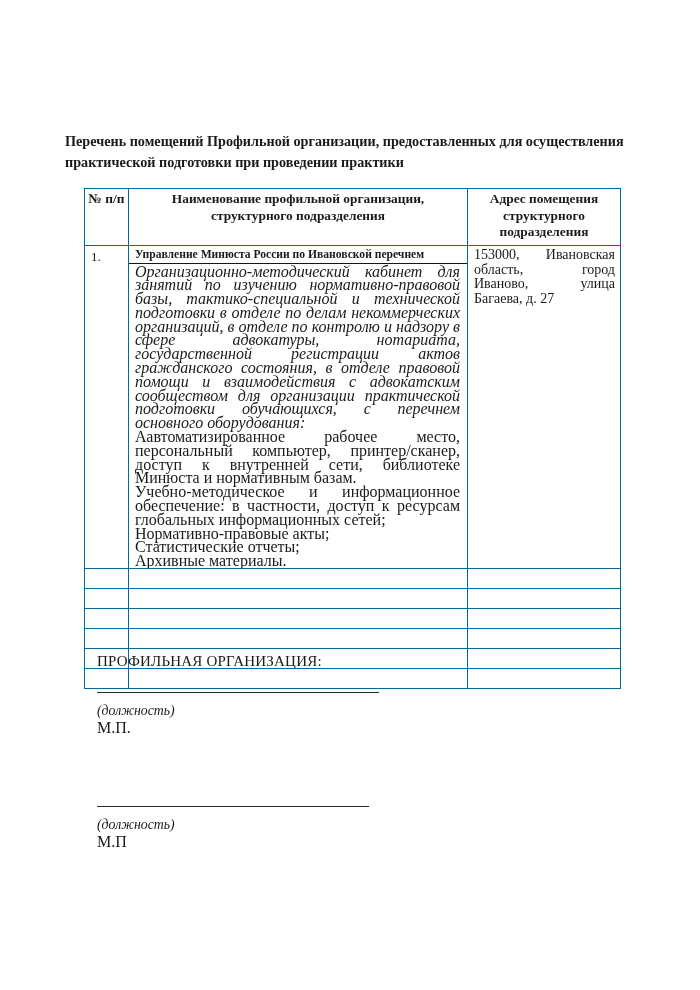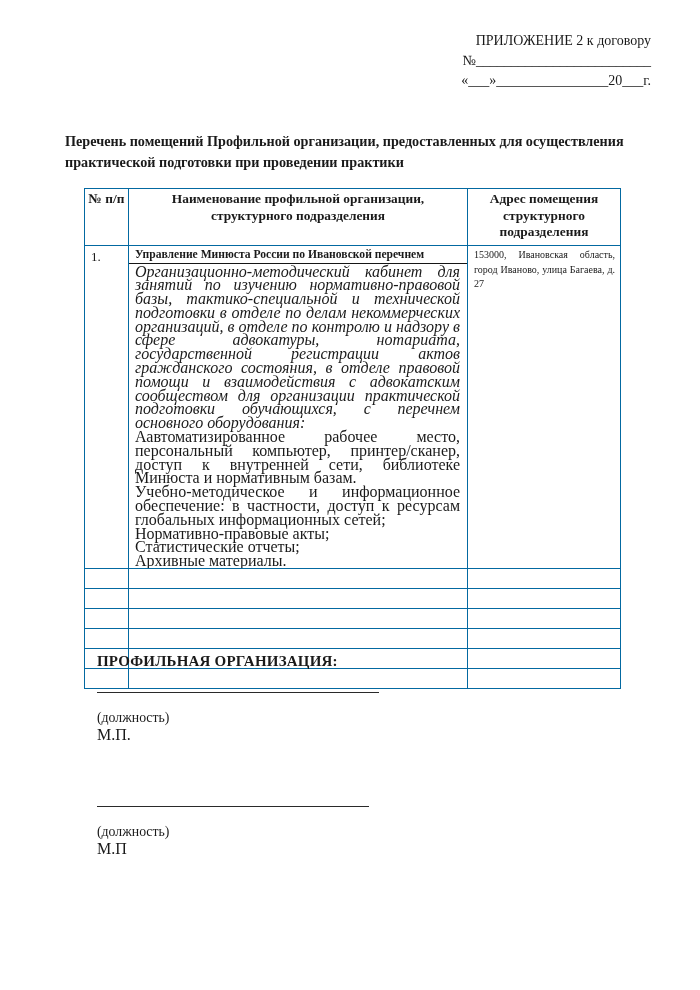--- a/index.html
+++ b/index.html
@@ -56,46 +56,41 @@
     font-weight:bold;
     font-size:11.6px;line-height:13.5px;
     padding:2px 6px 1px 6px;
     border-bottom:1.2px solid #151515;
   }
   .cell-body{padding:1px 7px 0 6px;font-size:16px;line-height:13.8px;}
   .para-italic{font-style:italic;text-align:justify;}
   .para{text-align:justify;}
   .plain-line{text-align:left;}
   td.cell-addr{
-    font-size:10px;line-height:14.5px;
+    font-size:14px;line-height:14.5px;
     padding:2px 5px 0 6px;text-align:justify;
   }
   tr.empty-row{height:20px;}
   
   .sig-block{position:absolute;left:97px;}
   .sig-block.org{top:652px;}
   .sig-block.inst{top:790px;}
-  .sig-label{font-weight:bold;font-size:15px;line-height:19px;letter-spacing:.2px;}
+  .sig-label{font-weight:normal;font-size:15px;line-height:19px;letter-spacing:.2px;}
   .sig-line{height:21px;border-bottom:1.4px solid #2a2a2a;}
   .sig-block.inst .sig-line{height:16px;}
   .sig-line.w-org{width:282px;}
   .sig-line.w-inst{width:272px;}
-  .sig-pos{font-size:13.8px;line-height:17px;margin-top:16px;}
+  .sig-pos{font-size:13.8px;line-height:17px;margin-top:9px;font-style:italic;}
   .sig-seal{font-size:16px;line-height:17px;}
 </style>
 </head>
 <body>
 
 <div class="page">
 
-  <div class="header-block">
-    <div>ПРИЛОЖЕНИЕ 2 к договору</div>
-    <div>№_________________________</div>
-    <div>«___»________________20___г.</div>
-  </div>
 
   <div class="doc-title">Перечень помещений Профильной организации, предоставленных для осуществления практической подготовки при проведении практики</div>
 
   <table class="main-table">
     <colgroup>
       <col class="c-num">
         <col class="c-name">
         <col class="c-addr">
     </colgroup>
     <thead>

